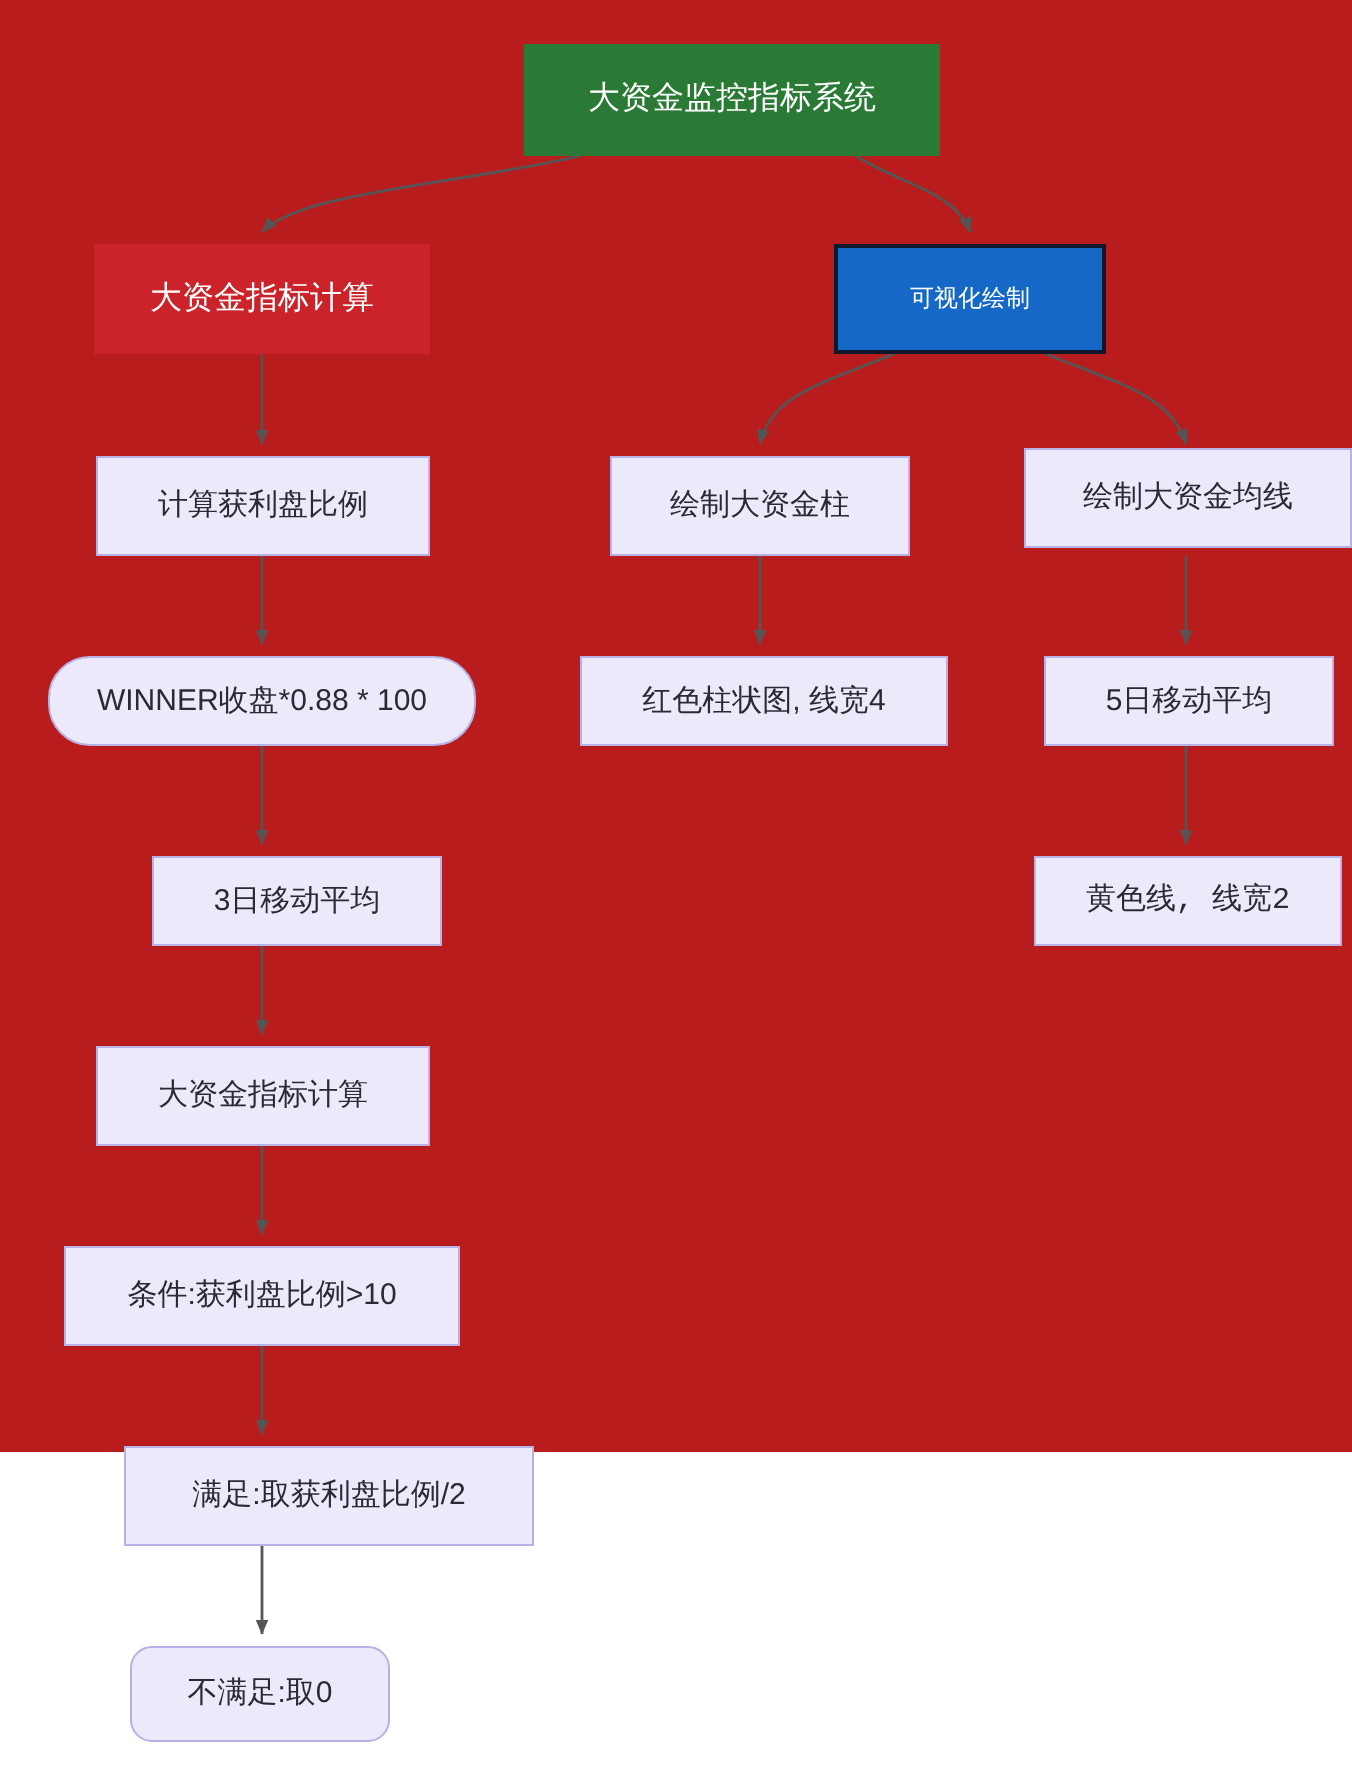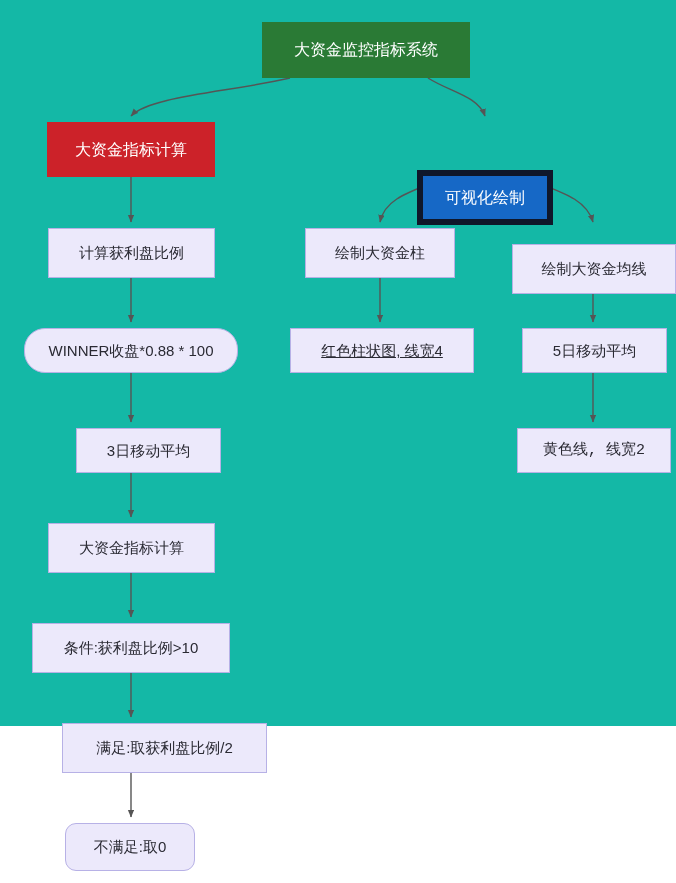--- a/index.html
+++ b/index.html
@@ -10,21 +10,21 @@
   body {
     width: 676px;
     height: 883px;
     font-family: "Liberation Sans", "DejaVu Sans", sans-serif;
     overflow: hidden;
   }
   #flowchart-root {
     position: relative;
     width: 676px;
     height: 726px;
-    background: #14b8a6;
+    background: #b91c1c;
   }
   svg.edges {
     position: absolute;
     left: 0;
     top: 0;
     width: 676px;
     height: 883px;
     pointer-events: none;
   }
   .edge-path {
@@ -60,24 +60,23 @@
     font-size: 16px;
   }
   .node.calc {
     background: #cc2229;
     border: 1px solid #cc2229;
     color: #ffffff;
     font-size: 16px;
   }
   .node.viz {
     background: #1668c6;
-    border: 6px solid #0f172a;
+    border: 2px solid #0f172a;
     color: #ffffff;
-    font-size: 16px;
-    margin-top: 48px;
+    font-size: 12px;
   }
 </style>
 </head>
 <body>
 
 <div id="flowchart-root">
 
   <svg class="edges" viewBox="0 0 676 883" xmlns="http://www.w3.org/2000/svg">
     <defs>
       <marker id="arrowhead" markerWidth="9" markerHeight="9" refX="7.2" refY="3.2" orient="auto" markerUnits="userSpaceOnUse">
@@ -129,24 +128,24 @@
       </div>
       <div class="node process" style="left: 29px; top: 723px; width: 205px; height: 50px; margin-left: 33px;">
         <span class="node-label">满足:取获利盘比例/2</span>
       </div>
       <div class="node process" style="left: 65px; top: 823px; width: 130px; height: 48px; border-radius: 11px;">
         <span class="node-label">不满足:取0</span>
       </div>
       <div class="node process" style="left: 305px; top: 228px; width: 150px; height: 50px;">
         <span class="node-label">绘制大资金柱</span>
       </div>
-      <div class="node process" style="left: 290px; top: 328px; width: 184px; height: 45px; text-decoration: underline;">
+      <div class="node process" style="left: 290px; top: 328px; width: 184px; height: 45px;">
         <span class="node-label">红色柱状图, 线宽4</span>
       </div>
-      <div class="node process" style="left: 512px; top: 244px; width: 164px; height: 50px;">
+      <div class="node process" style="left: 512px; top: 224px; width: 164px; height: 50px;">
         <span class="node-label">绘制大资金均线</span>
       </div>
       <div class="node process" style="left: 522px; top: 328px; width: 145px; height: 45px;">
         <span class="node-label">5日移动平均</span>
       </div>
       <div class="node process" style="left: 517px; top: 428px; width: 154px; height: 45px; font-family: Liberation Mono, monospace;">
         <span class="node-label">黄色线, 线宽2</span>
       </div>
     </div>
 

